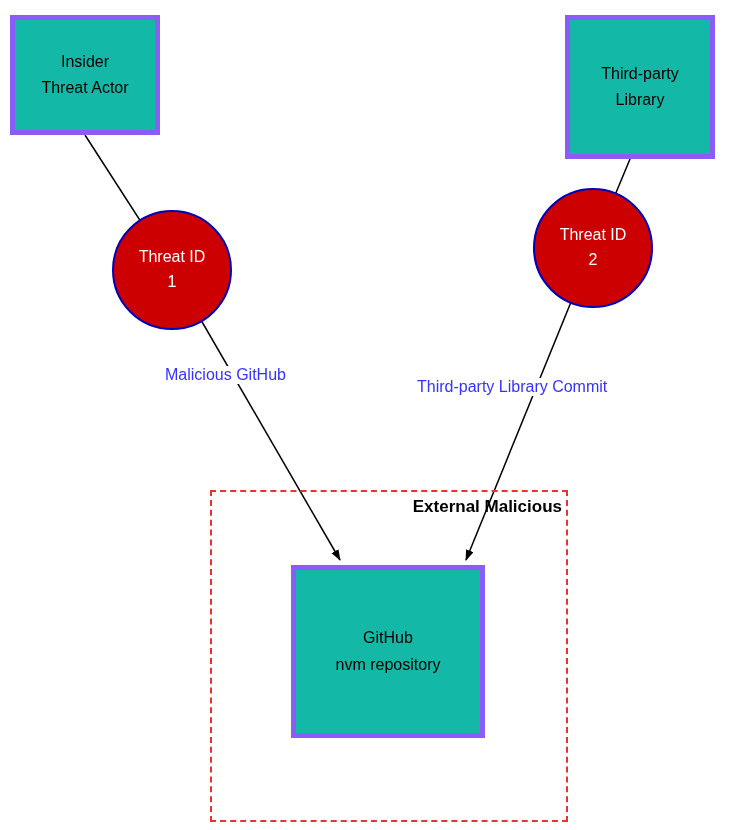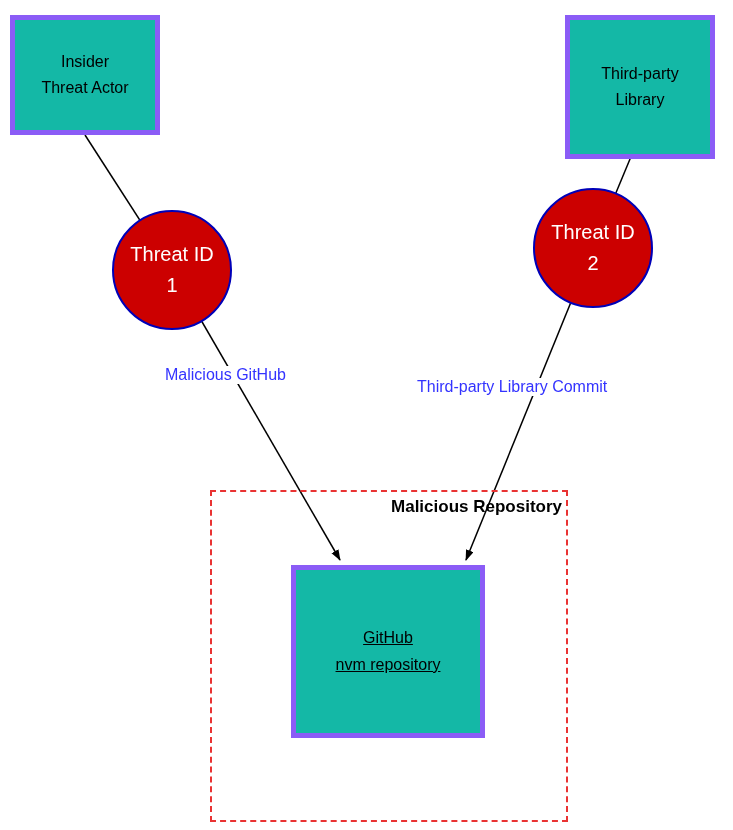--- a/index.html
+++ b/index.html
@@ -31,36 +31,36 @@
     justify-content: center;
     text-align: center;
     white-space: pre-line;
     font-size: 16px;
     line-height: 1.65;
     color: #000000;
     box-sizing: border-box;
   }
   #node-insider   { left: 10px;  top: 15px;  width: 150px; height: 120px; }
   #node-thirdparty{ left: 565px; top: 15px;  width: 150px; height: 144px; }
-  #node-github    { left: 291px; top: 565px; width: 194px; height: 173px; text-decoration: underline; }
+  #node-github    { left: 291px; top: 565px; width: 194px; height: 173px; }
 
   .threat-circle {
     position: absolute;
     width: 120px;
     height: 120px;
     border-radius: 50%;
     background: #cc0000;
     border: 2px solid #0000b8;
     color: #ffffff;
     display: flex;
     align-items: center;
     justify-content: center;
     text-align: center;
     white-space: pre-line;
-    font-size: 20px;
+    font-size: 16px;
     line-height: 1.55;
     box-sizing: border-box;
   }
   #circle-threat1 { left: 112px; top: 210px; }
   #circle-threat2 { left: 533px; top: 188px; }
 
   .edge-label {
     position: absolute;
     color: #3333ff;
     font-size: 16px;
@@ -104,21 +104,21 @@
         <path d="M0,0 L11,4 L0,8 z" fill="#000000"></path>
       </marker>
     </defs>
     <line x1="85" y1="135" x2="172" y2="270" stroke="#000000" stroke-width="1.5"></line>
     <line x1="172" y1="270" x2="340" y2="560" stroke="#000000" stroke-width="1.5" marker-end="url(#arrowhead)"></line>
     <line x1="640" y1="135" x2="593" y2="248" stroke="#000000" stroke-width="1.5"></line>
     <line x1="593" y1="248" x2="466" y2="560" stroke="#000000" stroke-width="1.5" marker-end="url(#arrowhead)"></line>
   </svg>
 
   <div id="group-external"></div>
-  <div id="group-external-label">Malicious Repository</div>
+  <div id="group-external-label">External Malicious</div>
 
   <div id="node-insider" class="node-box">Insider
 Threat Actor</div>
 
   <div id="node-thirdparty" class="node-box">Third-party
 Library</div>
 
   <div id="node-github" class="node-box">GitHub
 nvm repository</div>
 

